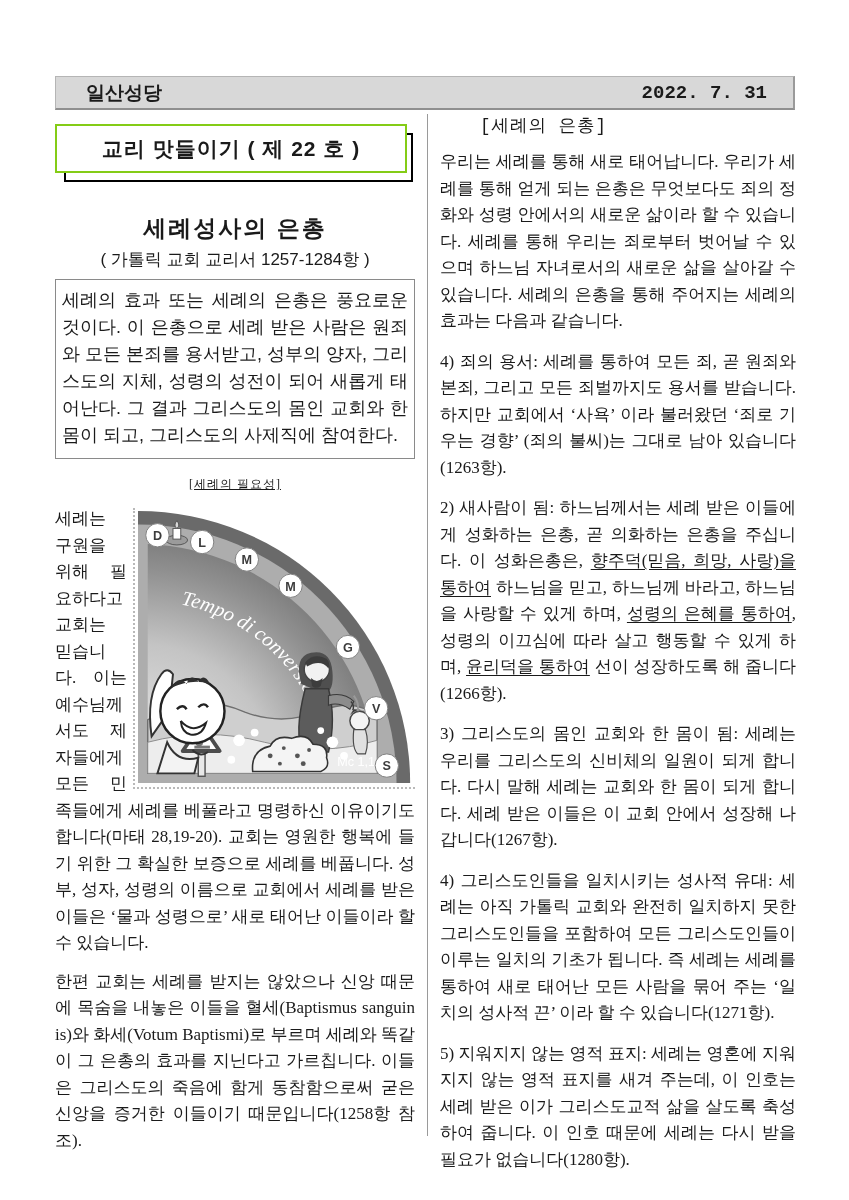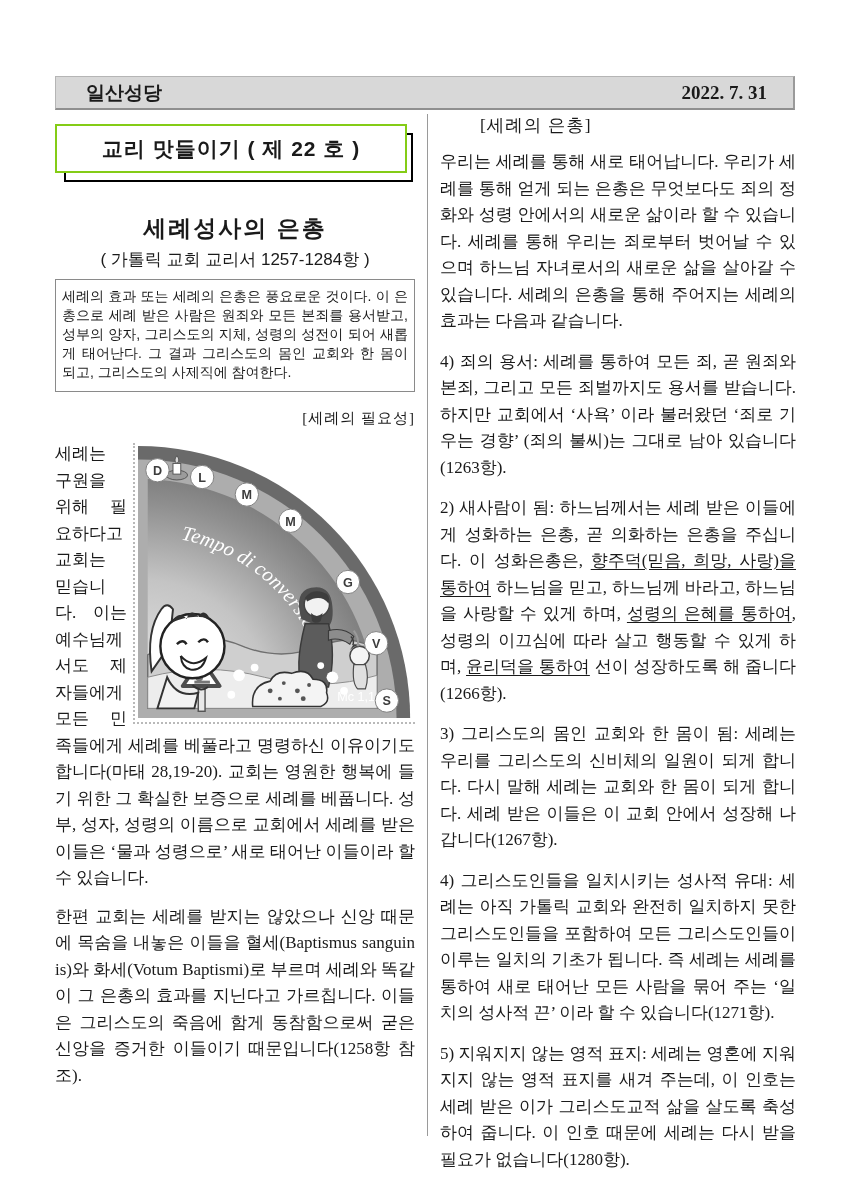--- a/index.html
+++ b/index.html
@@ -15,21 +15,21 @@
 
   
   .header-bar {
     position:absolute; left:55px; top:76px; width:740px; height:34px;
     background:#d8d8d8;
     border:1px solid #b5b5b5;
     border-bottom:2px solid #8f8f8f;
     border-right:2px solid #9a9a9a;
     display:flex; align-items:center; justify-content:space-between;
     padding:0 26px 0 30px;
-    font-family:Liberation Serif, serif;
+    font-family:Liberation Mono, monospace;
     font-weight:bold; font-size:19px;
   }
 
   
   .col-divider {
     position:absolute; left:427px; top:114px; width:1px; height:1022px;
     background:#9a9a9a;
   }
   .left-col  { position:absolute; left:55px;  top:118px; width:360px; }
   .right-col { position:absolute; left:440px; top:113px; width:356px; }
@@ -61,31 +61,31 @@
   .keypoint {
     margin-top:15px;
     font-family:"Liberation Sans", sans-serif;
     font-size:17px;
   }
   .quote-box {
     margin-top:8px;
     border:1px solid #8a8a8a;
     padding:7px 6px 9px 6px;
     font-family:"Liberation Sans", sans-serif;
-    font-size:14px; line-height:19px;
+    font-size:18px; line-height:27px;
     text-align:justify; word-break:break-all;
   }
 
   .section-header-left {
-    margin-top:17px; text-align:right;
-    font-size:15px; letter-spacing:1px;
+    margin-top:17px; text-align:center;
+    font-size:12px; letter-spacing:1px;text-decoration:underline;
   }
   .section-header-right {
     padding-left:40px;
-    font-size:17.5px; letter-spacing:1px;
+    font-size:17.5px; letter-spacing:1px;font-family:Liberation Mono, monospace;
   }
 
   .body-par {
     font-size:17px; line-height:26.5px;
     text-align:justify; word-break:break-all;
   }
   .left-col .flow-par { margin-top:13px; }
   .left-col .par-2 { margin-top:12px; }
   .right-col .body-par { margin-top:12px; }
   .right-col .item { margin-top:14px; }

